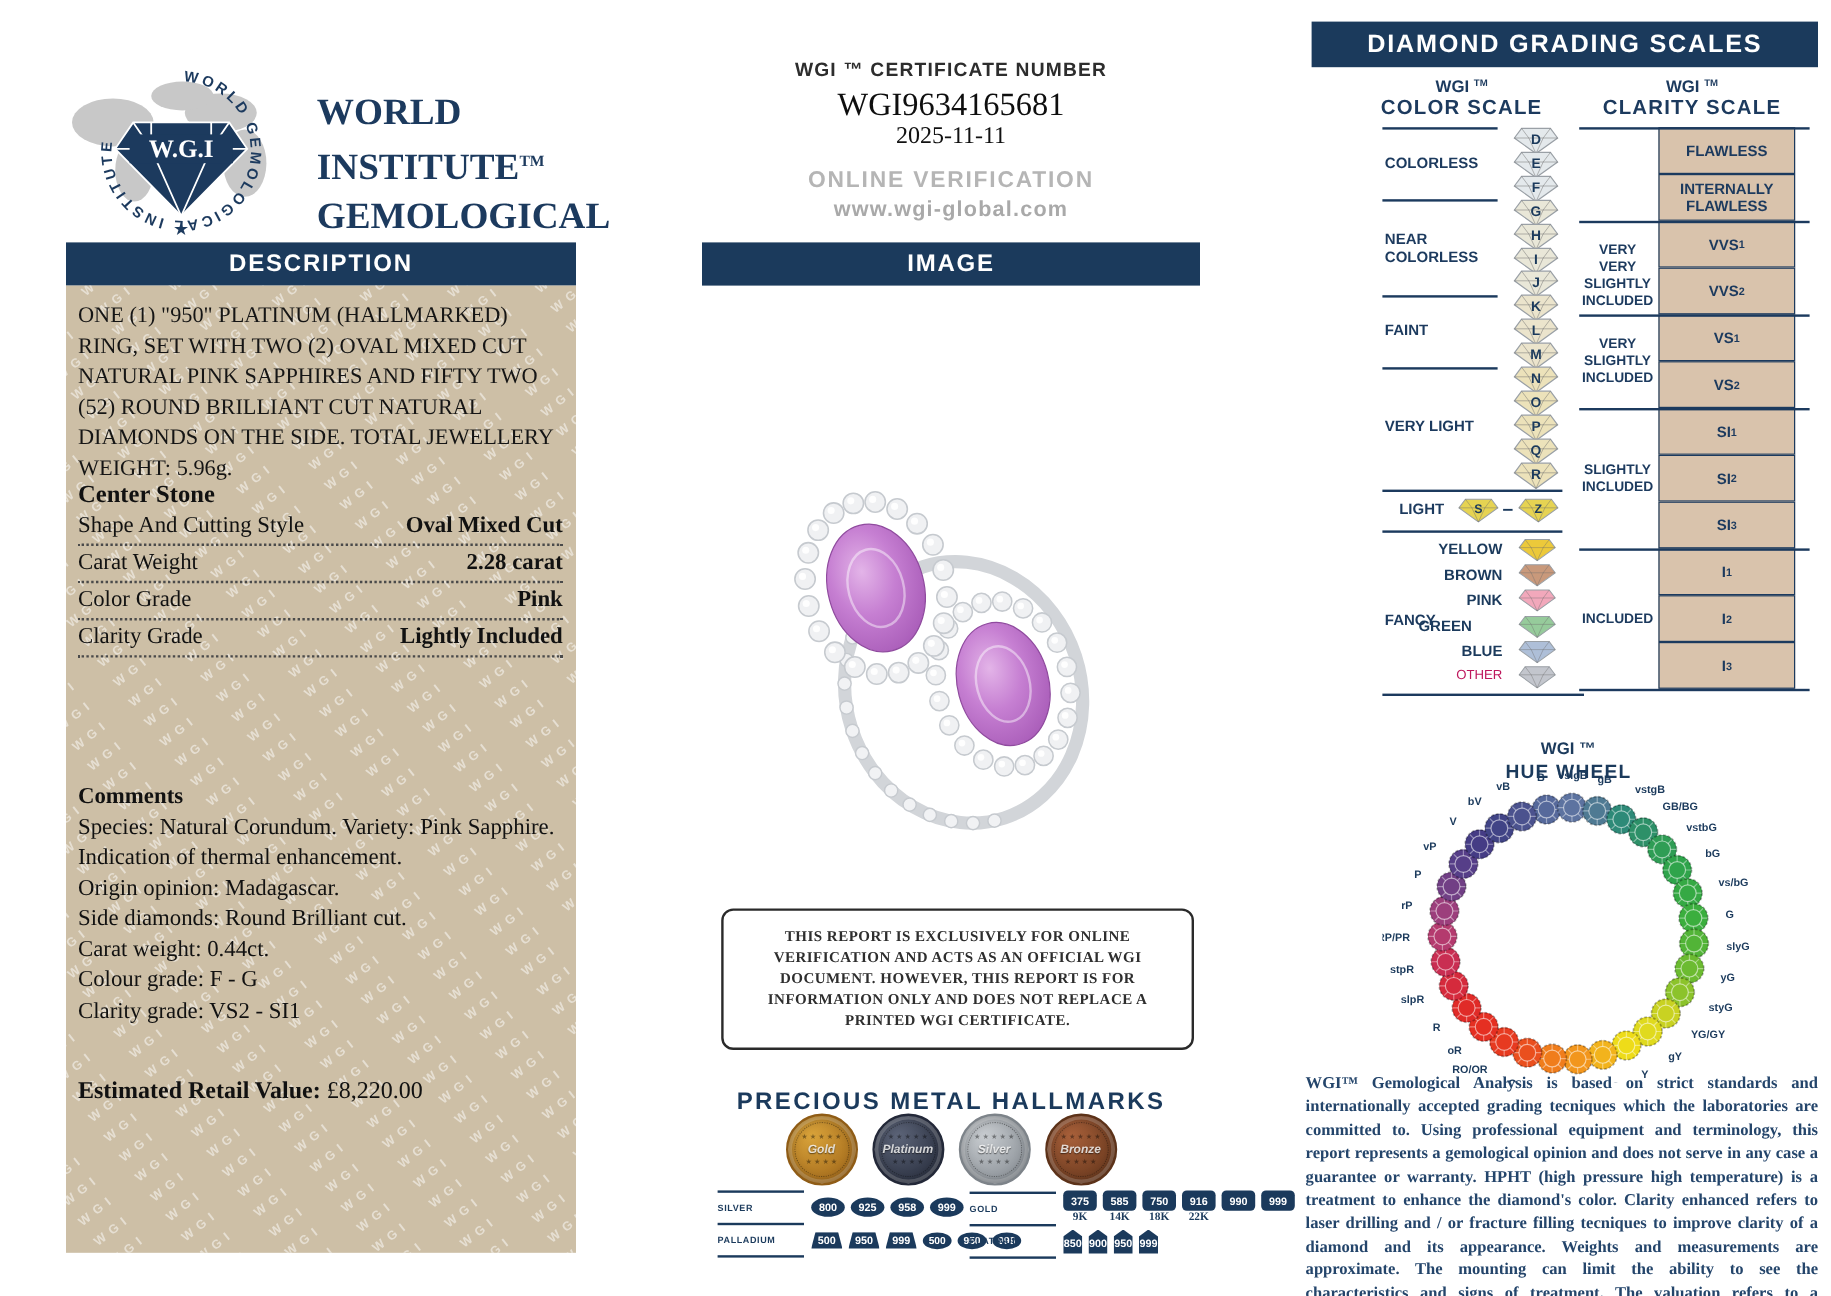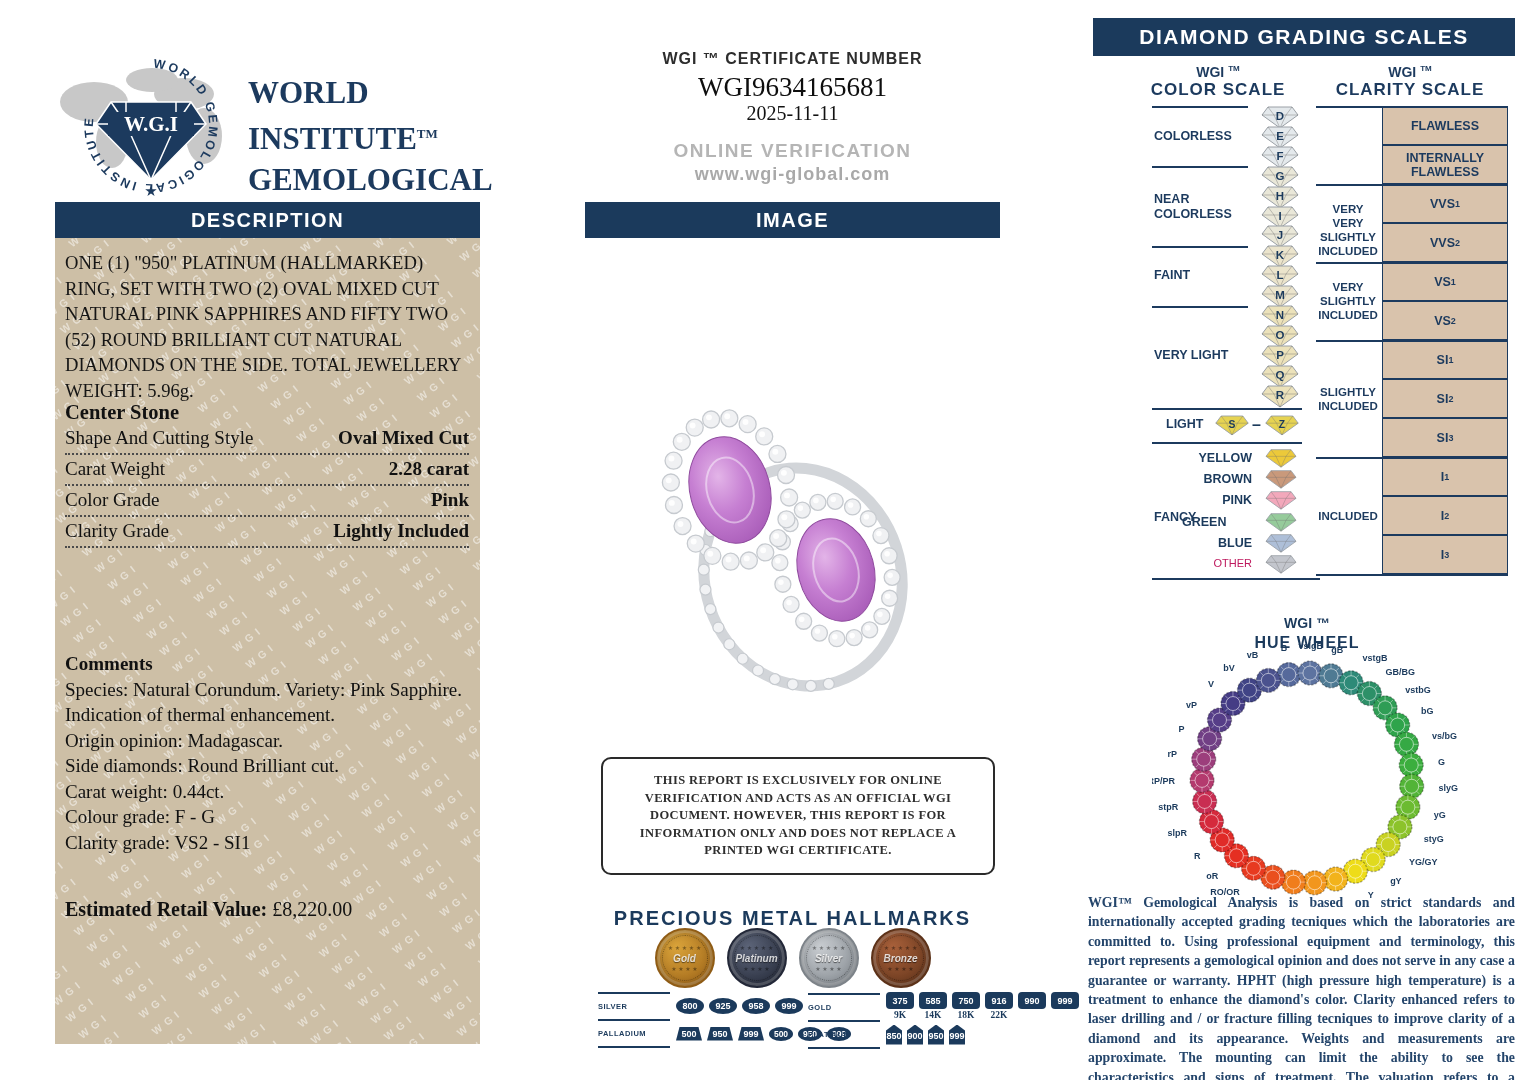--- a/index.html
+++ b/index.html
@@ -2,21 +2,21 @@
 <html><head>
 <meta charset="utf-8">
 <style>
   html,body{margin:0;padding:0;background:#888;}
   .page{position:relative;width:1526px;height:1080px;background:#ffffff;overflow:hidden;
         font-family:"Liberation Sans",sans-serif;}
   .abs{position:absolute;}
   .navy-bar{position:absolute;background:#1b3a5c;color:#fff;font-weight:bold;text-align:center;
             letter-spacing:1.5px;font-size:20px;}
   
-  .org-title{position:absolute;left:248px;top:72px;width:240px;color:#1c3a5e;
+  .org-title{position:absolute;left:264px;top:72px;width:240px;color:#1c3a5e;
              font-family:"Liberation Serif",serif;font-weight:bold;font-size:31px;line-height:41px;}
   .org-title sup{font-size:13px;letter-spacing:0;}
   .tan-panel{position:absolute;left:55px;top:238px;width:425px;height:806px;background:#cdbfa6;overflow:hidden;}
   .wm-inner{position:absolute;left:-240px;top:-220px;width:1300px;height:1300px;
             transform:rotate(-38deg);color:rgba(255,255,255,0.5);font-size:10.5px;font-weight:bold;
             letter-spacing:5px;word-spacing:16px;line-height:21px;}
   .panel-content{position:absolute;left:10px;top:0;width:406px;height:100%;z-index:2;}
   .desc-text{position:absolute;top:12px;left:0;width:402px;font-family:"Liberation Serif",serif;
              font-size:18.6px;line-height:25.5px;color:#151515;}
   .cs-block{position:absolute;top:163px;left:0;width:404px;font-family:"Liberation Serif",serif;color:#111;}
@@ -73,21 +73,21 @@
   .hm-stack{display:flex;flex-direction:column;align-items:center;}
   .hm-sub{font-size:9.5px;font-weight:bold;color:#1b3a5c;font-family:"Liberation Serif",serif;margin-top:1px;}
   
   .scale-head{position:absolute;width:200px;text-align:center;color:#1c3a5e;font-weight:bold;}
   .scale-head .l1{font-size:14px;}
   .scale-head .l1 sup{font-size:8px;}
   .scale-head .l2{font-size:17px;letter-spacing:1px;}
   .cscale,.clscale{position:absolute;}
   .cs-line{position:absolute;background:#1c3a5e;height:2px;}
   .cs-cat{position:absolute;left:2px;width:100px;color:#1c3a5e;font-weight:bold;font-size:12.5px;line-height:15px;}
-  .cl-box{position:absolute;left:66px;width:126px;background:#d9c3ac;border:1.6px solid #1c3a5e;
+  .cl-box{position:absolute;left:66px;width:114px;background:#d9c3ac;border:1.6px solid #1c3a5e;
           box-sizing:border-box;display:flex;align-items:center;justify-content:center;text-align:center;
           color:#1c3a5e;font-weight:bold;font-size:12.5px;line-height:14px;padding:16px 6px;}
   .cl-box sub{font-size:9px;}
   .cl-glabel{position:absolute;left:0;width:64px;text-align:center;color:#1c3a5e;font-weight:bold;
              font-size:11.5px;line-height:14px;}
   .footer-text{position:absolute;left:1088px;top:893px;width:427px;text-align:justify;color:#24456b;
                font-family:"Liberation Serif",serif;font-weight:bold;font-size:13.8px;line-height:19.4px;}
 </style>
 </head>
 <body>

